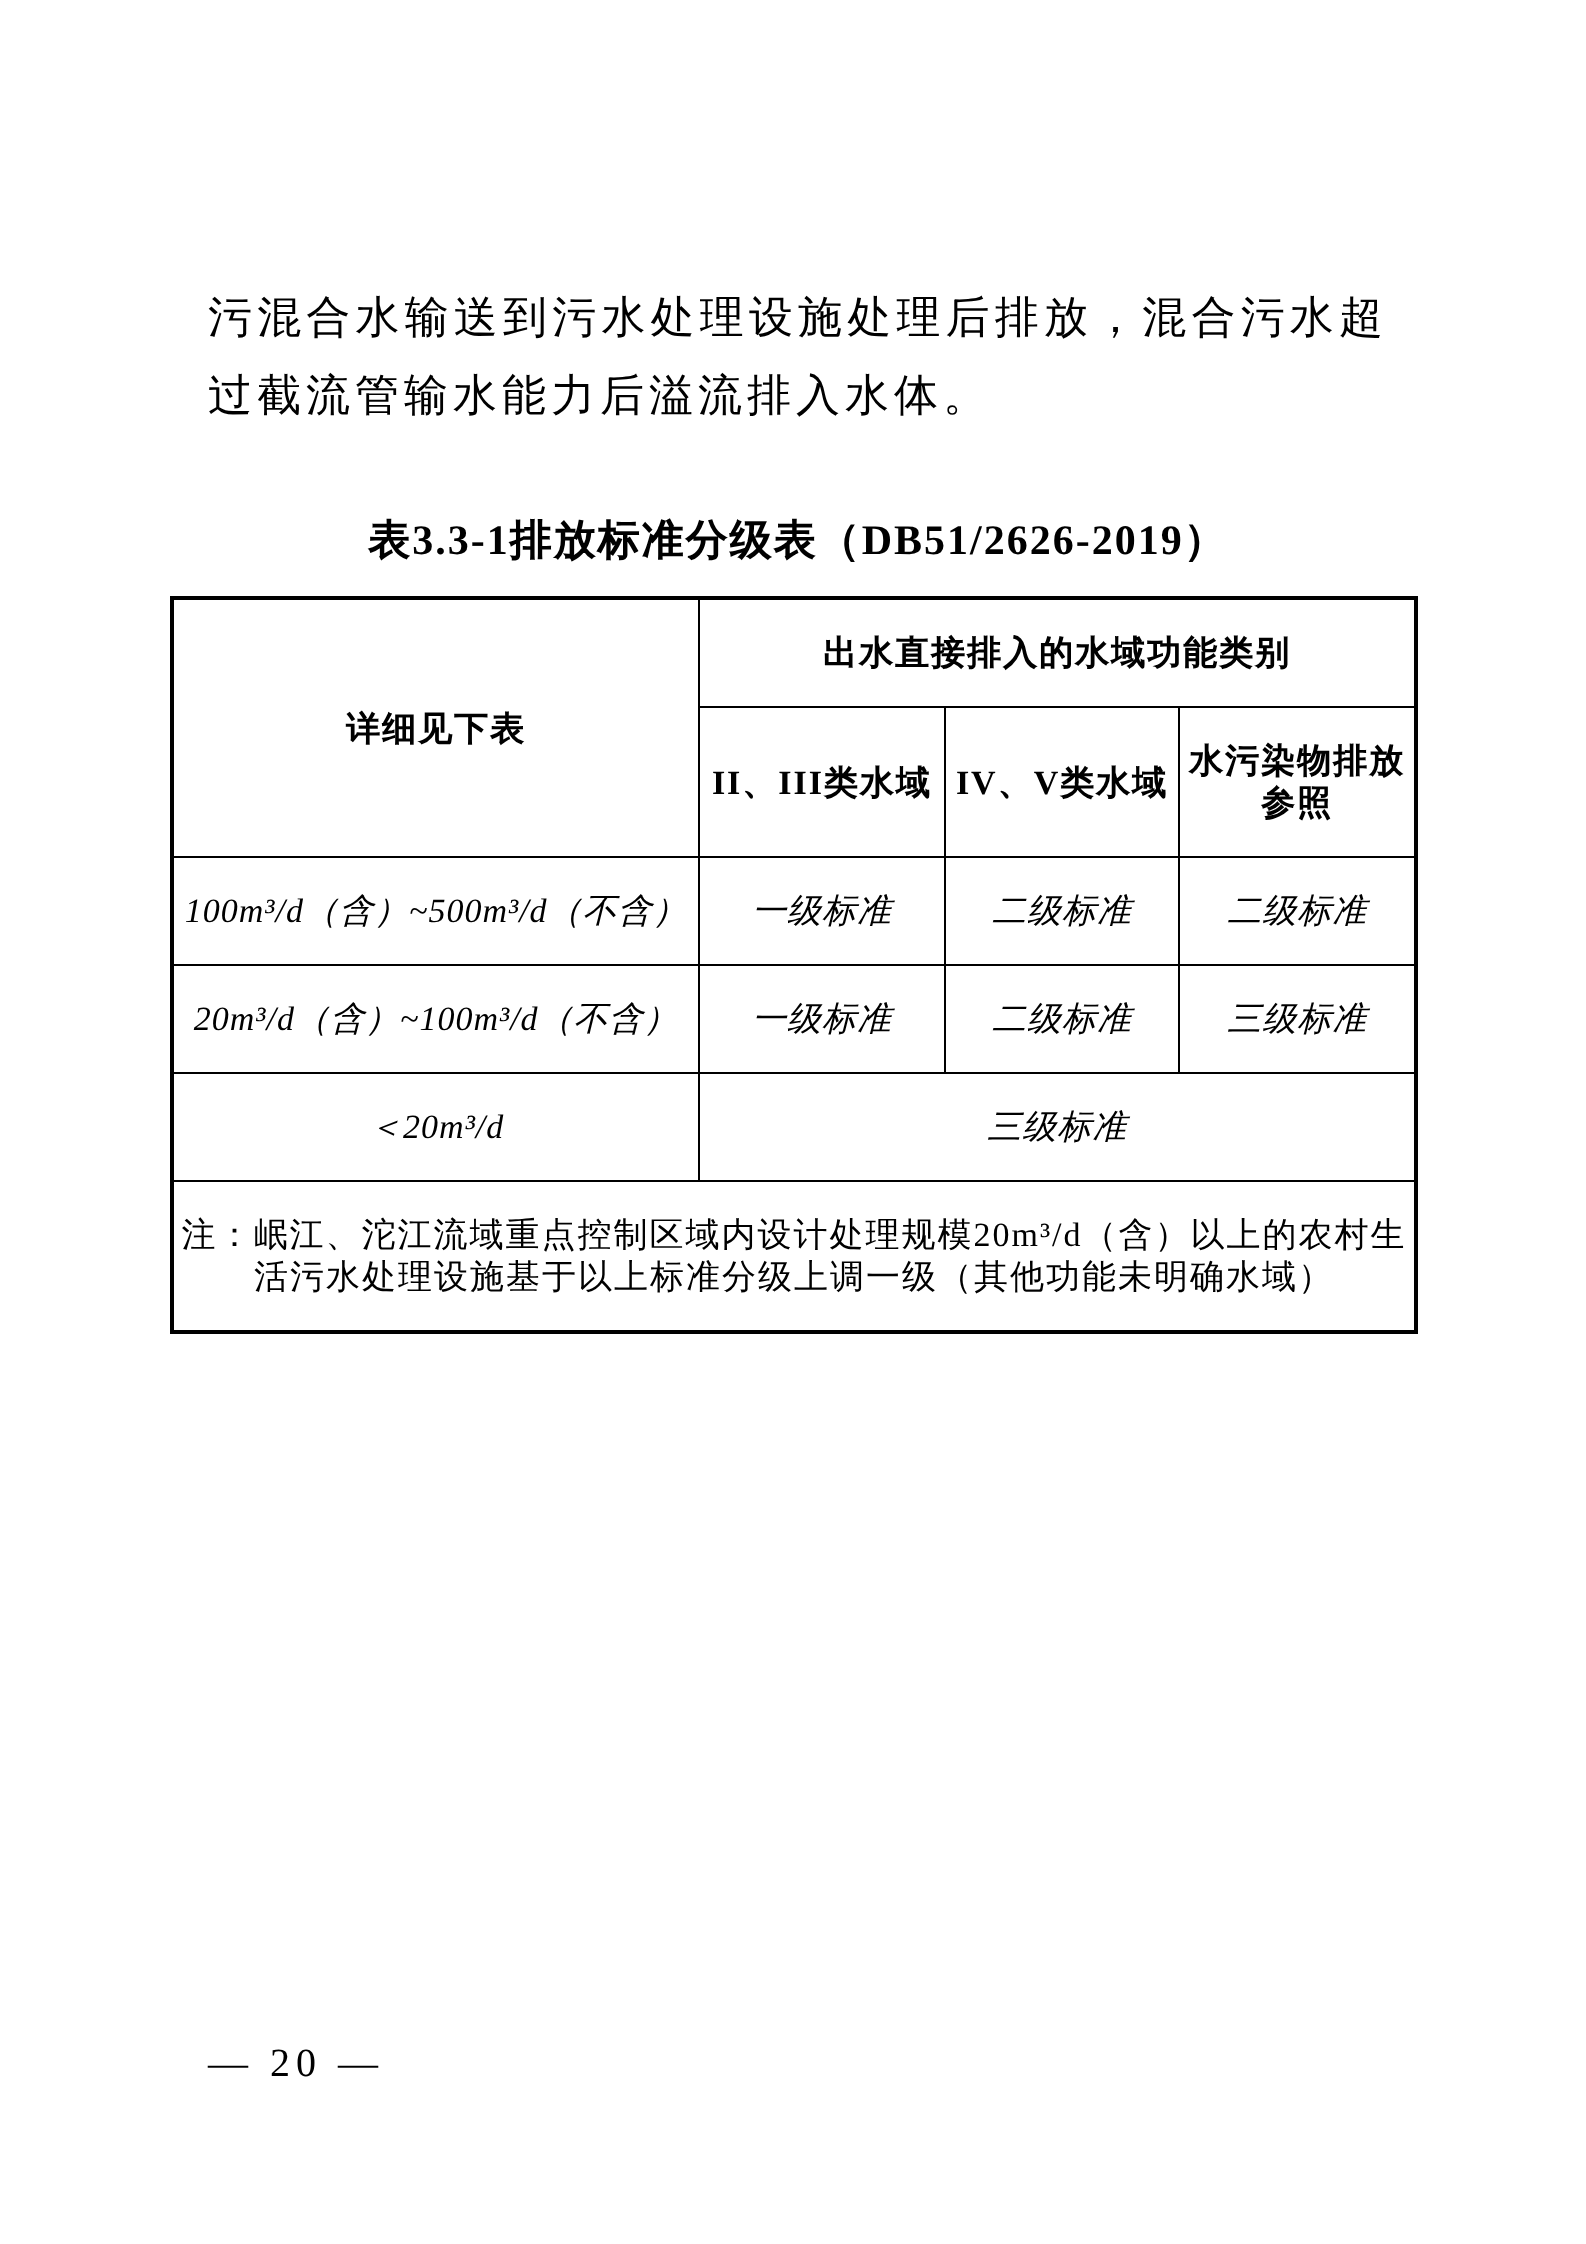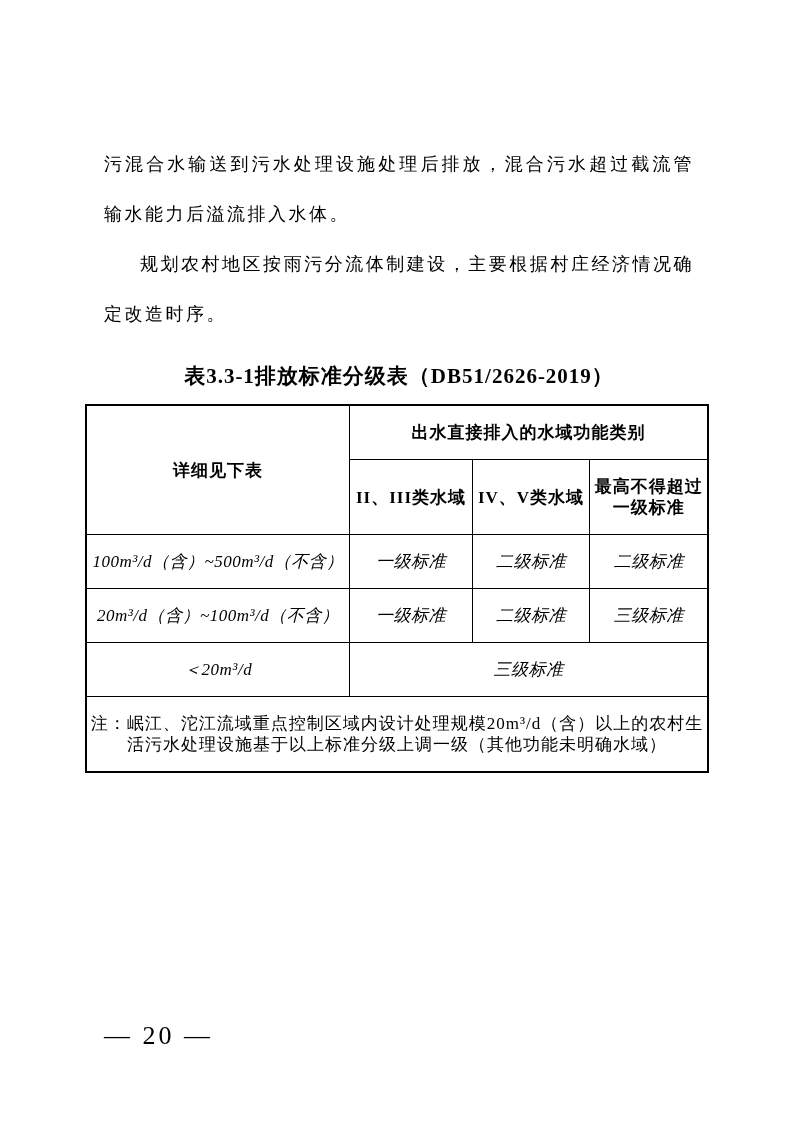--- a/index.html
+++ b/index.html
@@ -11,36 +11,36 @@
     font-family: "Liberation Serif", serif;
     overflow: hidden;
   }
   .content {
     position: absolute;
     left: 104px;
     top: 139px;
     width: 590px;
   }
   .para {
-    font-size: 18px;
-    line-height: 50px;
+    font-size: 22px;
+    line-height: 39px;
     letter-spacing: 2.5px;
     text-align: justify;
   }
   .indent { text-indent: 2em; }
   .section-heading {
     font-family: "Liberation Sans", sans-serif;
     font-weight: bold;
     font-size: 22px;
     line-height: 39px;
     letter-spacing: 1px;
     text-indent: 2em;
   }
   .table-title {
-    margin-top: 22px;
+    margin-top: 38px;
     text-align: center;
     font-weight: bold;
     font-size: 21px;
     letter-spacing: 1px;
     line-height: 30px;
   }
   table.std {
     margin-top: 13px;
     margin-left: -19px;
     width: 624px;
@@ -72,53 +72,52 @@
     padding: 4px 7px 6px 7px;
     line-height: 24px;
     letter-spacing: 1.5px;
     white-space: normal;
     height: auto;
   }
   .page-number {
     position: absolute;
     left: 104px;
     top: 1021px;
-    font-size: 26px;
+    font-size: 20px;
     letter-spacing: 3px;
   }
 </style>
 </head>
 <body>
 
 <div class="content">
 
   <p class="para">污混合水输送到污水处理设施处理后排放，混合污水超过截流管输水能力后溢流排入水体。</p>
 
-  <p class="para indent">规划农村地区按雨污分流体制建设，主要根据村庄经济情况确定改造时序。</p>
 
 
 
   <div class="table-title">表3.3-1排放标准分级表（DB51/2626-2019）</div>
 
   <table class="std">
     <colgroup>
       <col class="c1">
         <col class="c2">
         <col class="c3">
         <col class="c4">
     </colgroup>
     <tbody>
       <tr class="hdr-group">
         <th rowspan="2">详细见下表</th>
         <th colspan="3">出水直接排入的水域功能类别</th>
       </tr>
       <tr class="hdr-sub">
         <th>II、III类水域</th>
         <th>IV、V类水域</th>
-        <th>最高不得超过一级标准</th>
+        <th>水污染物排放参照</th>
       </tr>
       <tr class="data-row">
         <td>100m³/d（含）~500m³/d（不含）</td>
         <td>一级标准</td>
         <td>二级标准</td>
         <td>二级标准</td>
       </tr>
       <tr class="data-row">
         <td>20m³/d（含）~100m³/d（不含）</td>
         <td>一级标准</td>

